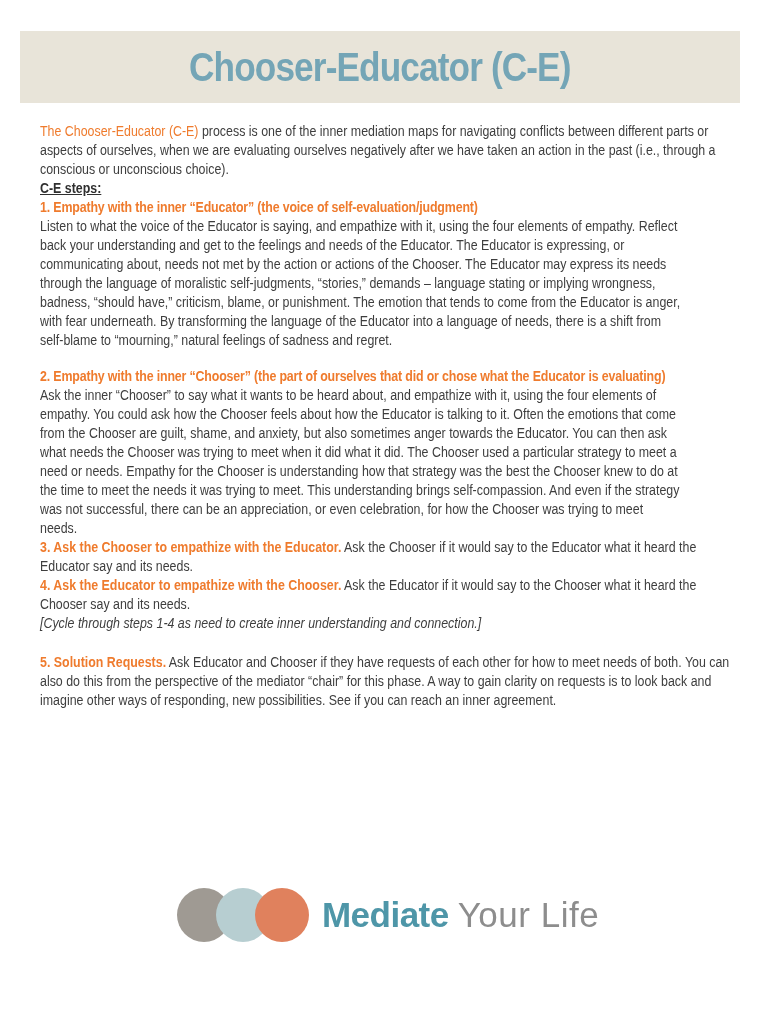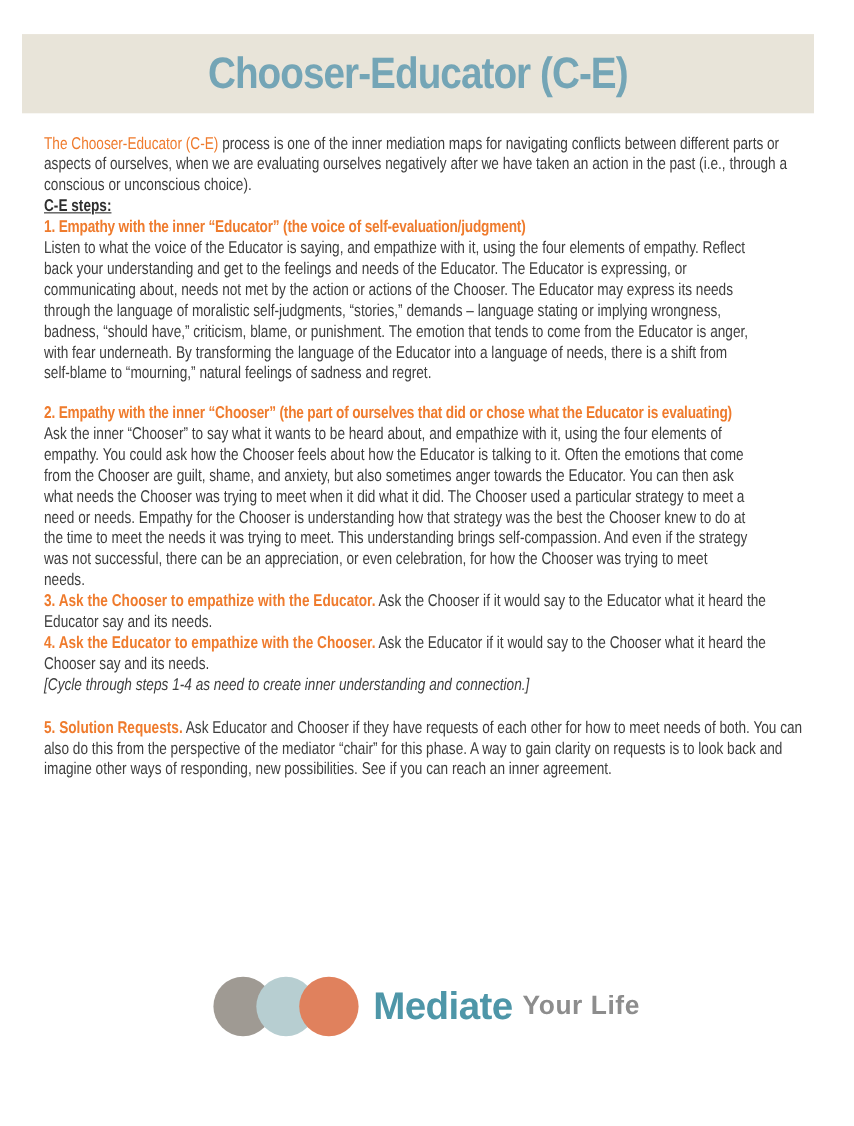--- a/index.html
+++ b/index.html
@@ -65,21 +65,21 @@
     width: 776px;
     text-align: center;
   }
   .logo-row { display: flex; align-items: center; justify-content: center; }
   .circles { display: flex; margin-right: 13px; }
   .circle { width: 54px; height: 54px; border-radius: 50%; }
   .c-gray { background: #9f9a93; }
   .c-blue { background: #b7ced1; margin-left: -15px; }
   .c-orange { background: #e0815d; margin-left: -15px; }
   .logo-mediate { font-size: 35px; font-weight: bold; color: #4e96a8; letter-spacing: -0.5px; }
-  .logo-yourlife { font-size: 24px; font-weight: bold; color: #8d8d8d; margin-left: 9px; letter-spacing: 0.5px; }
+  .logo-yourlife { font-size: 35px; font-weight: normal; color: #8d8d8d; margin-left: 9px; letter-spacing: 0.5px; }
   .footer-info { margin-top: 11px; font-size: 12.5px; color: #8e8e8e; letter-spacing: 0.2px; }
 </style>
 </head>
 <body>
 
 <header class="title-band">
   <h1>Chooser-Educator (C-E)</h1>
 </header>
 
 <main class="content">

